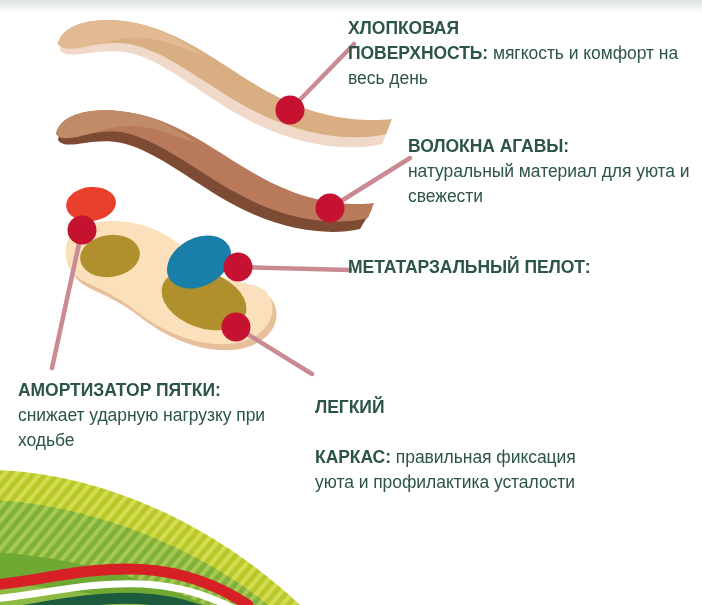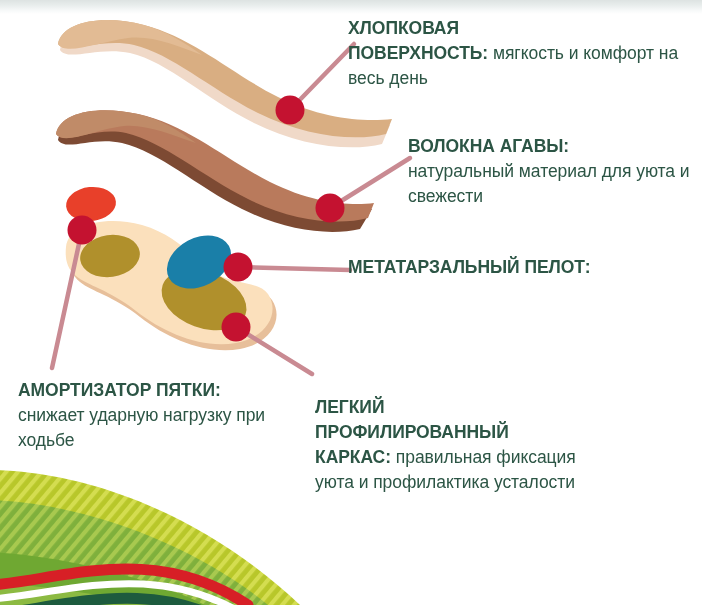--- a/index.html
+++ b/index.html
@@ -152,17 +152,17 @@
     <span class="hd">МЕТАТАРЗАЛЬНЫЙ ПЕЛОТ:</span><br>
   </div>
 
   <div class="callout c-heel">
     <span class="hd">АМОРТИЗАТОР ПЯТКИ:</span><br>
     <span class="bd">снижает ударную нагрузку при ходьбе</span>
   </div>
 
   <div class="callout c-frame">
     <span class="hd">ЛЕГКИЙ</span><br>
-    <span class="hd">ПРОФИЛИРОВАННЫЙ</span><br>
+    <br>
     <span class="hd">КАРКАС:</span><span class="bd"> правильная фиксация уюта и профилактика усталости</span>
   </div>
 
 </div>
 
 </body></html>

